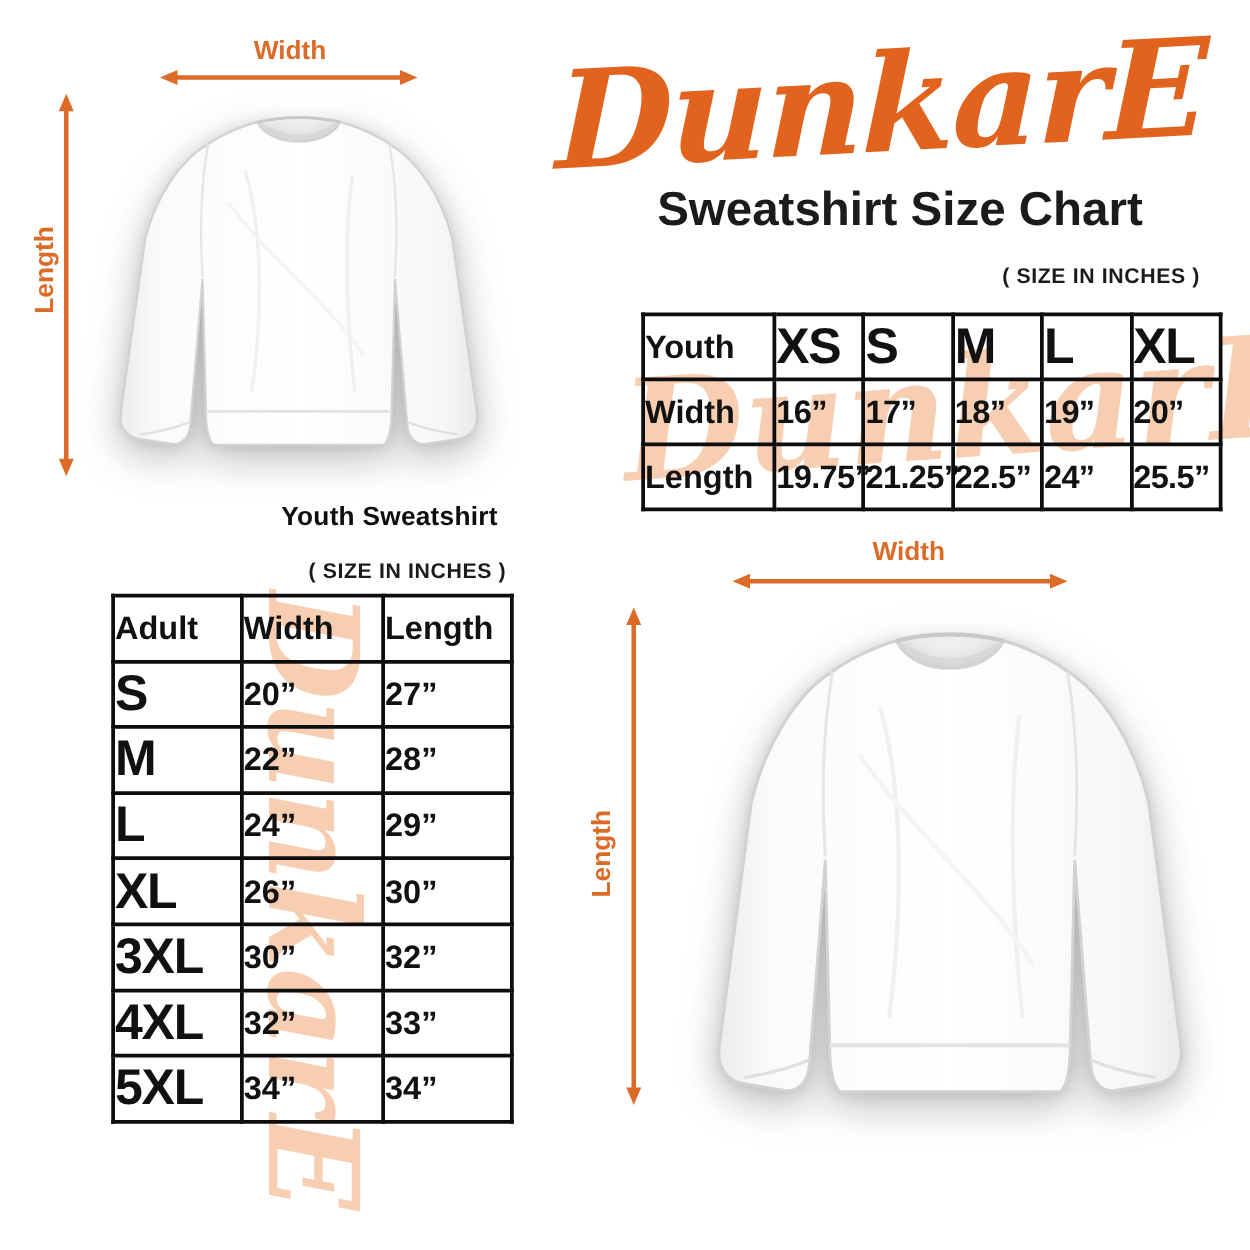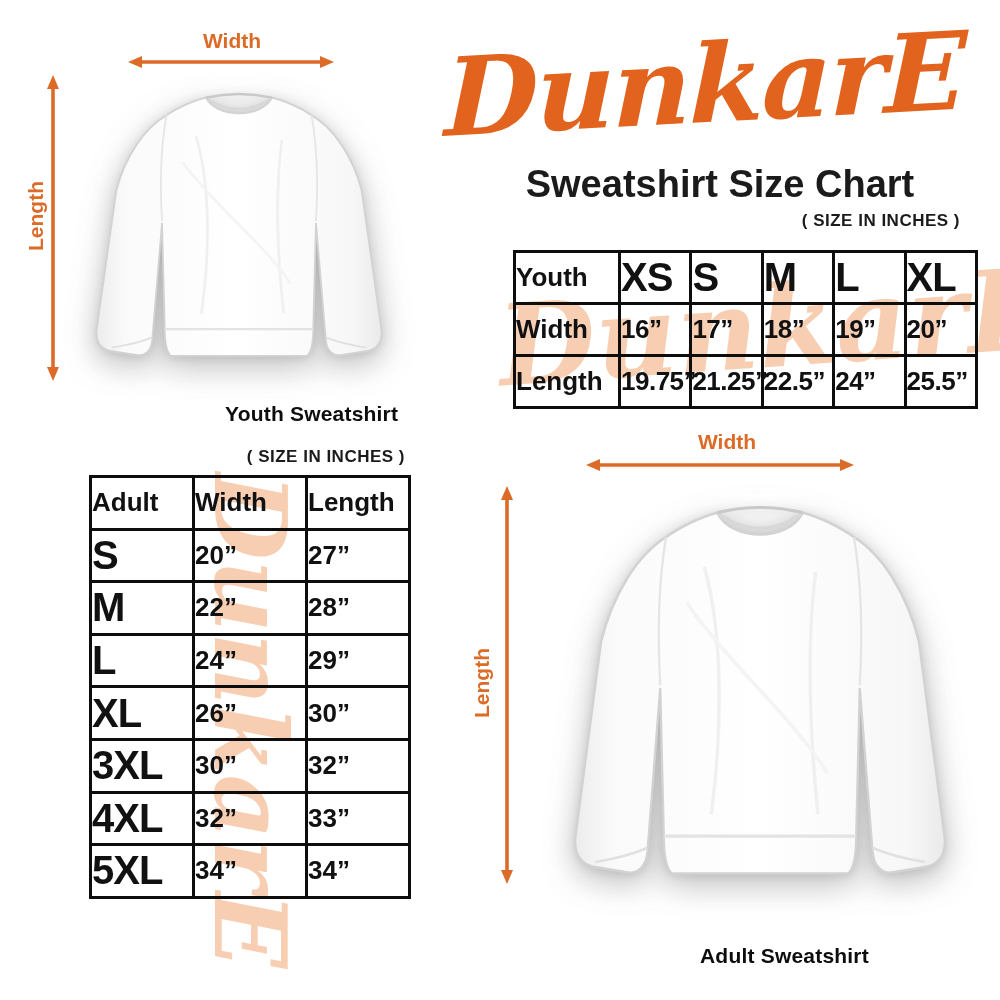--- a/index.html
+++ b/index.html
@@ -12,21 +12,21 @@
 
   
   .logo {
     left:415px; top:10px; width:580px; height:148px;
     font-family:"DejaVu Serif", serif; font-style:italic; font-weight:bold;
     font-size:108px; line-height:148px; text-align:center; color:#E2631D;
     transform:rotate(-3deg) skewX(-4deg); letter-spacing:-2px; z-index:3;
     white-space:nowrap;
   }
   .main-title {
-    left:460px; top:163px; width:520px; text-align:center;
+    left:460px; top:147px; width:520px; text-align:center;
     font-size:38px; font-weight:bold; color:#1b1b1b; letter-spacing:0px; z-index:3;
   }
   .units-note {
     font-size:17px; font-weight:bold; color:#1b1b1b; text-align:right; z-index:3;
     letter-spacing:0.5px;
   }
   .units-top { left:640px; top:211px; width:320px; }
   .units-adult { left:205px; top:447px; width:200px; }
 
   
@@ -246,15 +246,14 @@
     <path d="M119,49 C111,92 112,132 114,164" fill="none" stroke="#e5e5e5" stroke-width="2"></path>
     <path d="M281,49 C289,92 288,132 286,164" fill="none" stroke="#e5e5e5" stroke-width="2"></path>
     <path d="M117,281 L283,281" fill="none" stroke="#e3e3e3" stroke-width="2.5"></path>
     <path d="M103,290 C88,296 72,299 58,301" fill="none" stroke="#e0e0e0" stroke-width="2"></path>
     <path d="M297,290 C312,296 328,299 342,301" fill="none" stroke="#e0e0e0" stroke-width="2"></path>
     <path d="M152,72 C170,130 166,210 158,264" fill="none" stroke="#f0f0f0" stroke-width="3"></path>
     <path d="M248,76 C240,132 243,205 250,264" fill="none" stroke="#f0f0f0" stroke-width="3"></path>
     <path d="M137,100 C175,150 225,185 258,232" fill="none" stroke="#f4f4f4" stroke-width="3"></path>
   </svg>
 
-  <div class="abs caption" style="left:700px; top:944px; width:200px;">Adult Sweatshirt</div>
 
 </div>
 
 </body></html>

